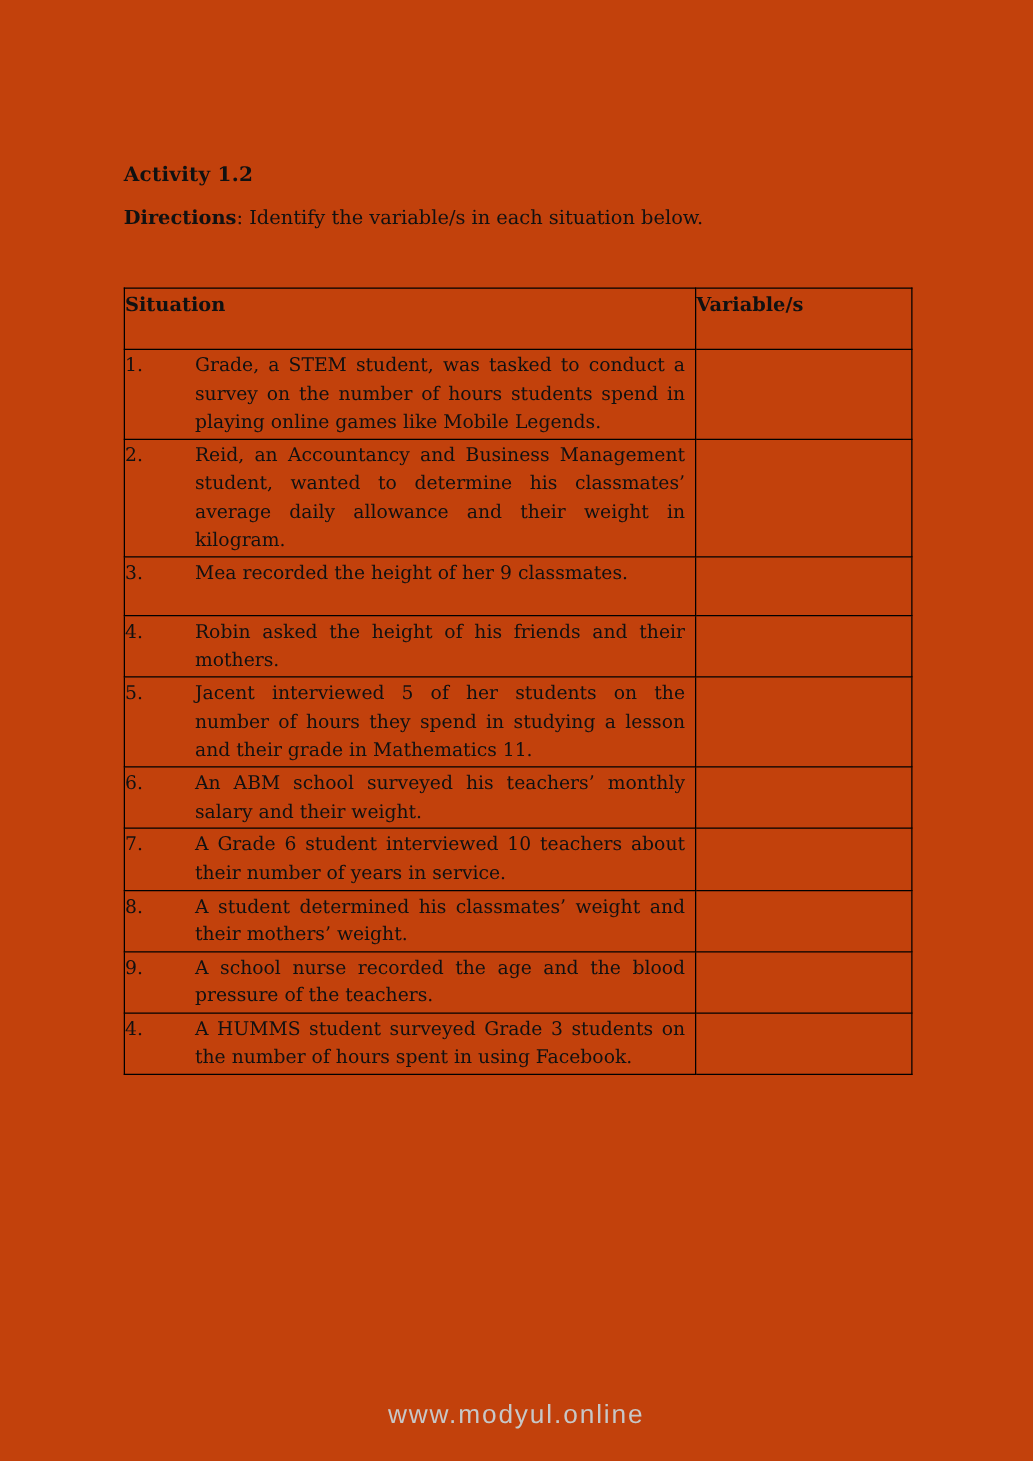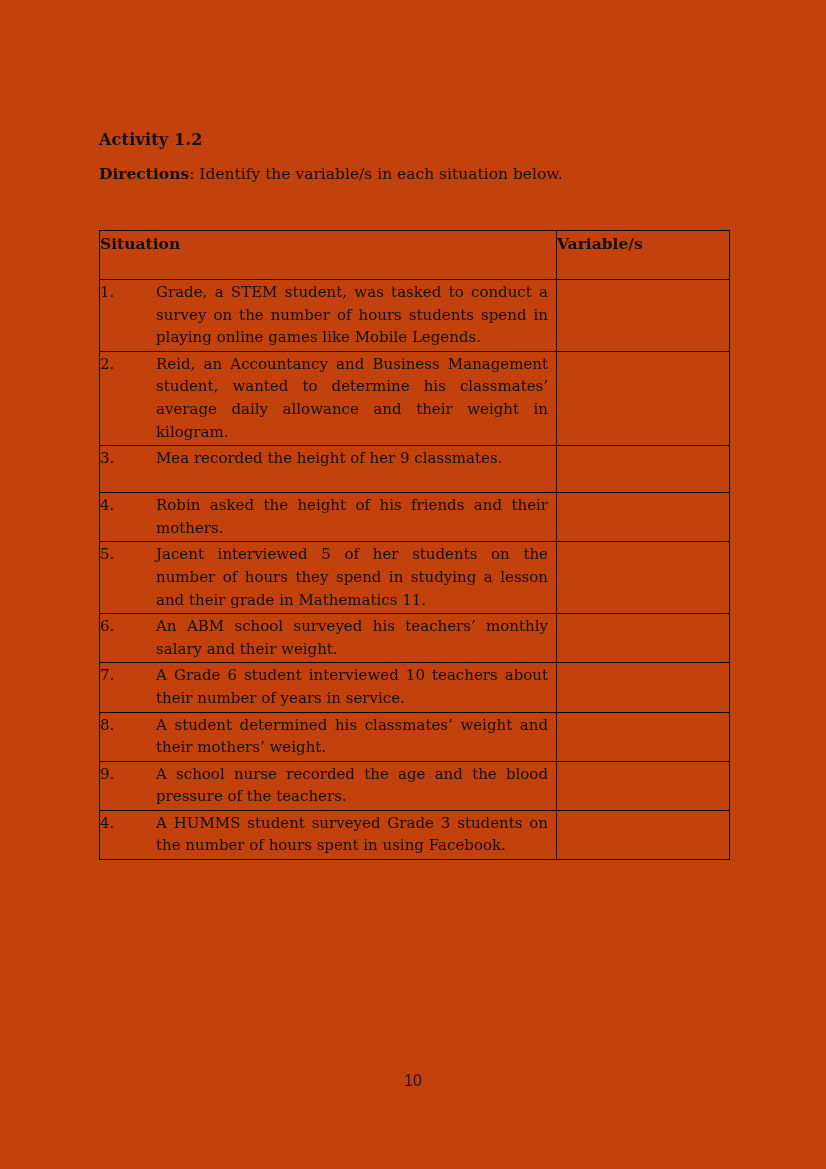--- a/index.html
+++ b/index.html
@@ -223,16 +223,16 @@
           <span class="num">4.</span><span class="txt">A HUMMS student surveyed Grade 3 students on the number of hours spent in using Facebook.</span>
         </div>
       </td>
       <td>
         <div class="var-cell var"></div>
       </td>
     </tr>
   </tbody>
   </table>
 
-  <div class="page-number">10</div>
-
+
+  <div class="watermark">www.modyul.online</div>
 
 </div>
 
 </body></html>

